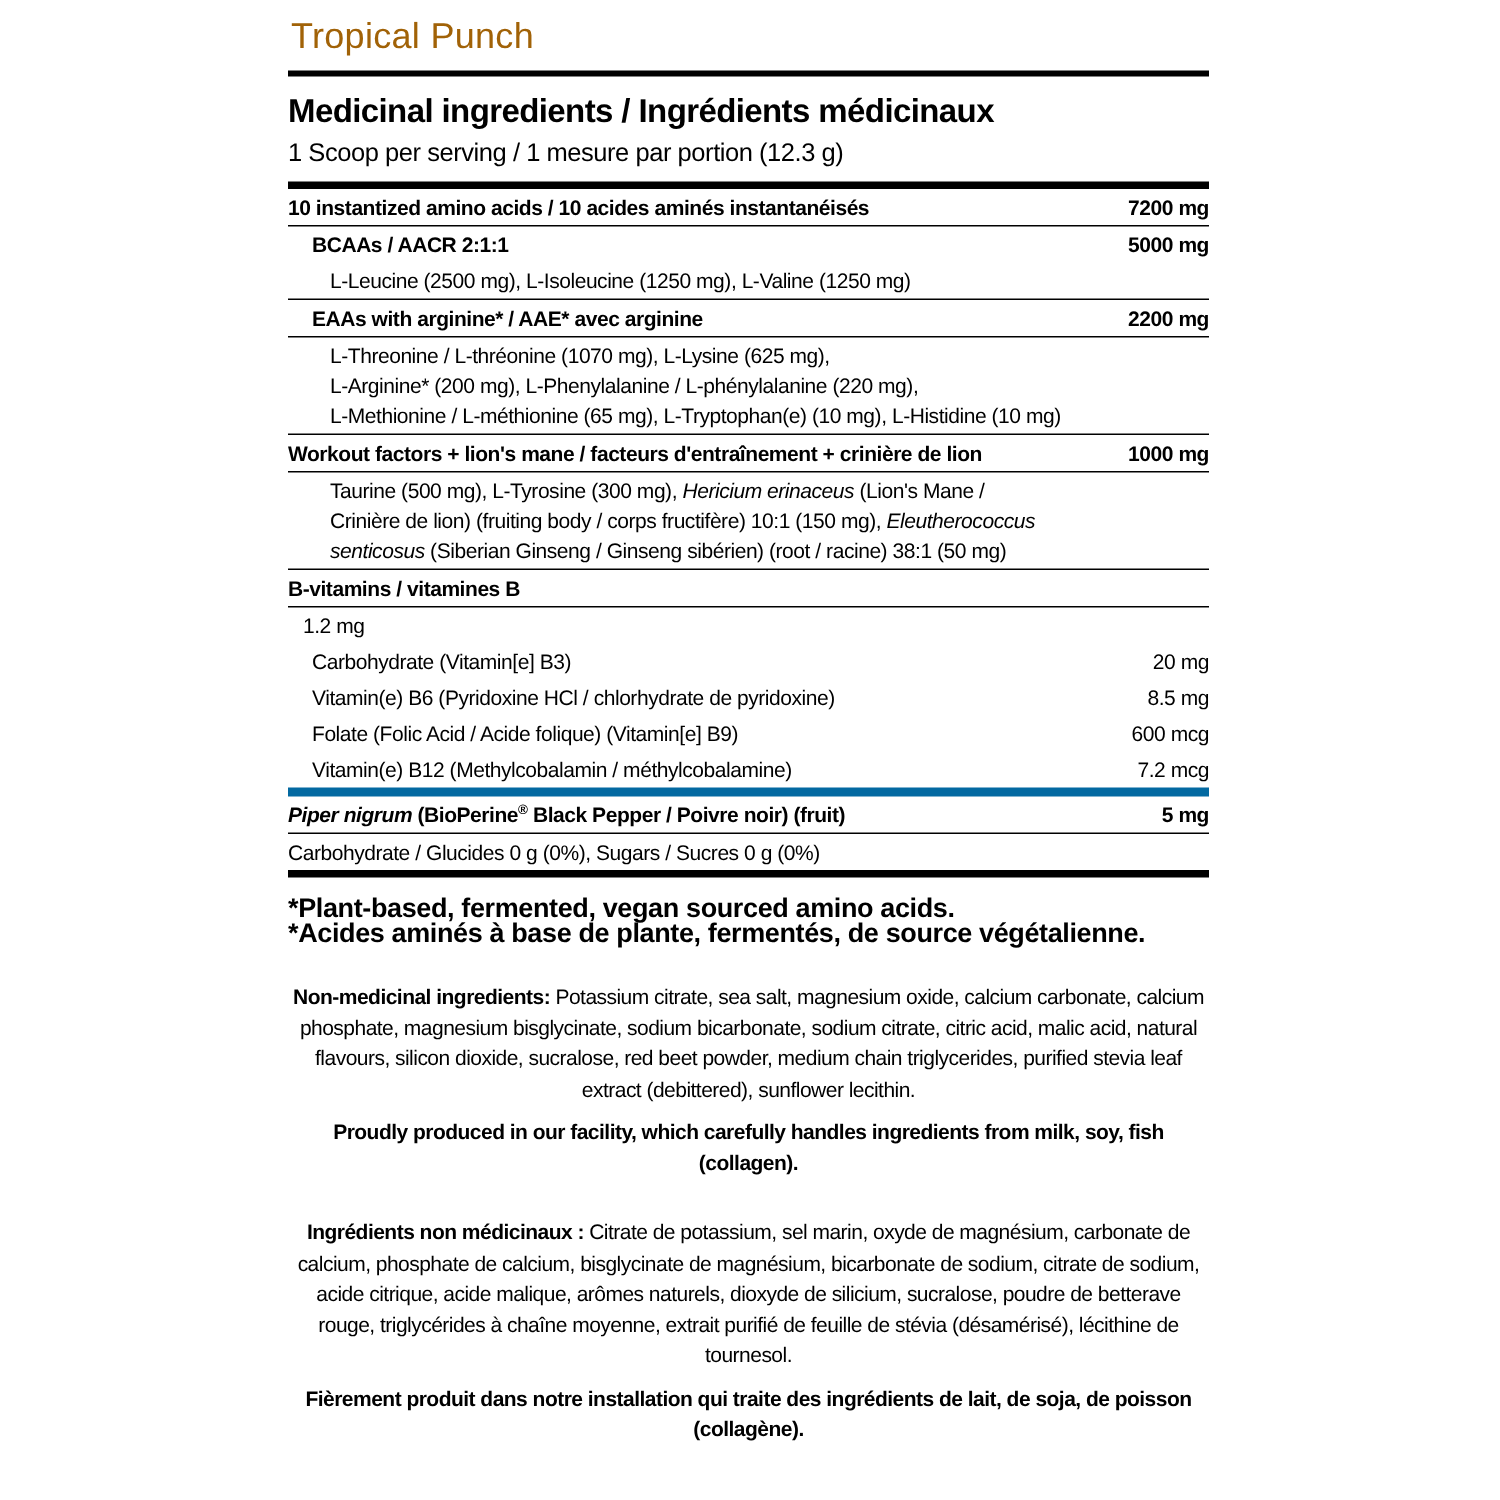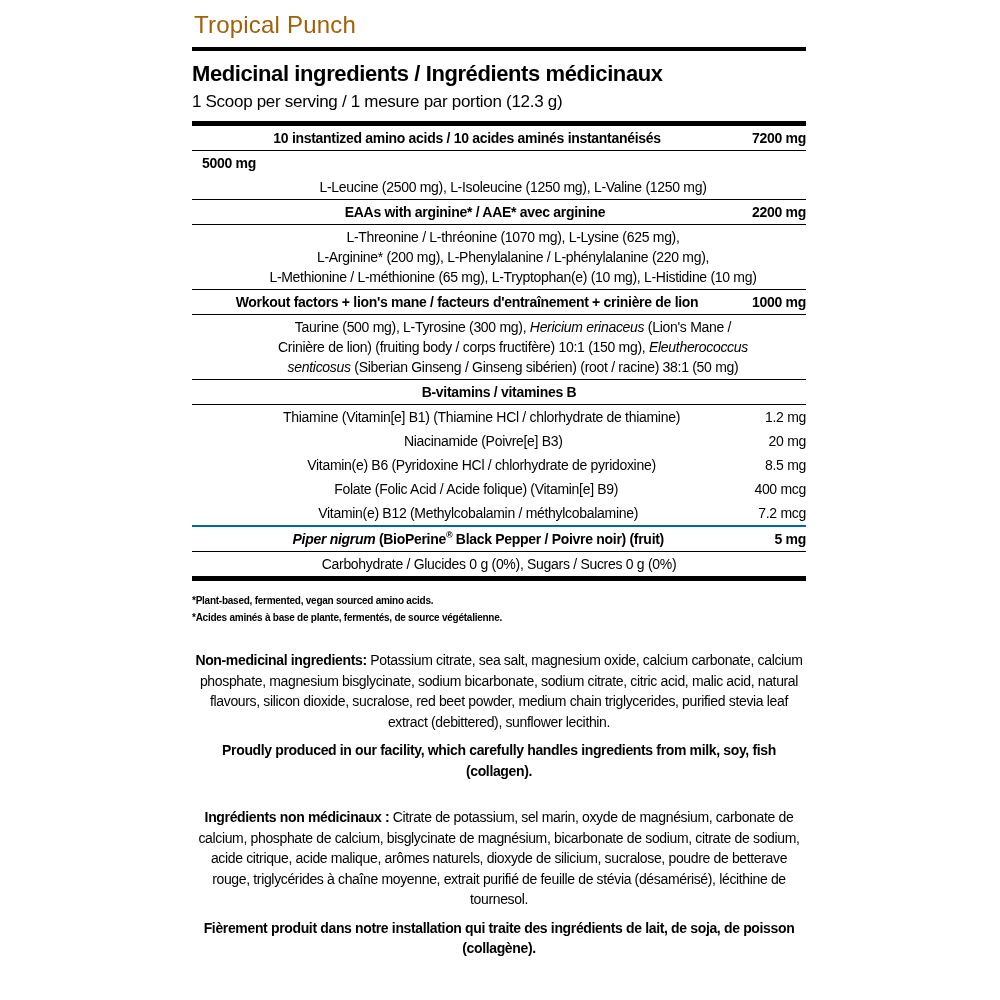--- a/index.html
+++ b/index.html
@@ -25,34 +25,34 @@
   }
   .serving-line{
     font-size:17px;font-weight:400;letter-spacing:-0.3px;line-height:21px;
   }
 
   
   #table{font-size:14px;letter-spacing:-0.3px;}
   .trow{display:flex;justify-content:space-between;align-items:flex-start;padding:2px 0;}
   .trow.bold{font-weight:700;}
   .rule-thin{border-bottom:1.5px solid #000;}
-  .rule-medium{border-bottom:2px solid #0369a1;}
+  .rule-medium{border-bottom:6px solid #0369a1;}
   .rule-thick{border-bottom:5px solid #000;}
   .rule-none{border-bottom:none;}
   .tlabel{flex:1 1 auto;}
-  .tline{line-height:20px;text-align:center;}
+  .tline{line-height:20px;}
   .indent-0{padding-left:0;}
   .indent-1{padding-left:16px;}
   .indent-2{padding-left:28px;}
   .tamount{white-space:nowrap;line-height:20px;padding-left:10px;text-align:right;}
   .italic{font-style:italic;}
   sup{font-size:9px;line-height:0;vertical-align:super;}
 
   
-  #footnotes{margin-top:12px;font-size:10px;font-weight:700;
+  #footnotes{margin-top:12px;font-size:18px;font-weight:700;
     letter-spacing:-0.25px;line-height:16.5px;}
 
   
   #paragraphs{margin-top:24px;}
   .para{font-size:14px;letter-spacing:-0.35px;line-height:20.5px;margin:0 0 8px 0;text-align:center;}
   .para .lead{font-weight:700;}
   .para.bold-all{font-weight:700;}
   #paragraphs .para:nth-child(3){margin-top:26px;}
 </style>
 </head>
@@ -70,20 +70,23 @@
   <div class="rule rule-head"></div>
 
   <div id="table">
       <div class="trow rule-thin bold">
         <div class="tlabel indent-0">
           <div class="tline"><span>10 instantized amino acids / 10 acides aminés instantanéisés</span></div>
         </div>
         <div class="tamount">7200 mg</div>
       </div>
       <div class="trow rule-none bold">
+        <div class="tlabel indent-1">
+          <div class="tline"><span>BCAAs / AACR 2:1:1</span></div>
+        </div>
         <div class="tamount">5000 mg</div>
       </div>
       <div class="trow rule-thin">
         <div class="tlabel indent-2">
           <div class="tline"><span>L-Leucine (2500 mg), L-Isoleucine (1250 mg), L-Valine (1250 mg)</span></div>
         </div>
       </div>
       <div class="trow rule-thin bold">
         <div class="tlabel indent-1">
           <div class="tline"><span>EAAs with arginine* / AAE* avec arginine</span></div>
@@ -109,42 +112,39 @@
           <div class="tline"><span>Crinière de lion) (fruiting body / corps fructifère) 10:1 (150 mg),  </span><span class="italic">Eleutherococcus</span></div>
           <div class="tline"><span class="italic">senticosus</span><span> (Siberian Ginseng / Ginseng sibérien) (root / racine) 38:1 (50 mg)</span></div>
         </div>
       </div>
       <div class="trow rule-thin bold">
         <div class="tlabel indent-0">
           <div class="tline"><span>B-vitamins / vitamines B</span></div>
         </div>
       </div>
       <div class="trow rule-none">
-        <div class="tlabel indent-1">
-          <div class="tline"><span>Thiamine (Vitamin[e] B1) (Thiamine HCl / chlorhydrate de thiamine)</span></div>
-        </div>
         <div class="tamount">1.2 mg</div>
       </div>
       <div class="trow rule-none">
         <div class="tlabel indent-1">
-          <div class="tline"><span>Niacinamide (Poivre[e] B3)</span></div>
+          <div class="tline"><span>Carbohydrate (Vitamin[e] B3)</span></div>
         </div>
         <div class="tamount">20 mg</div>
       </div>
       <div class="trow rule-none">
         <div class="tlabel indent-1">
           <div class="tline"><span>Vitamin(e) B6 (Pyridoxine HCl / chlorhydrate de pyridoxine)</span></div>
         </div>
         <div class="tamount">8.5 mg</div>
       </div>
       <div class="trow rule-none">
         <div class="tlabel indent-1">
           <div class="tline"><span>Folate (Folic Acid / Acide folique) (Vitamin[e] B9)</span></div>
         </div>
-        <div class="tamount">400 mcg</div>
+        <div class="tamount">600 mcg</div>
       </div>
       <div class="trow rule-medium">
         <div class="tlabel indent-1">
           <div class="tline"><span>Vitamin(e) B12 (Methylcobalamin / méthylcobalamine)</span></div>
         </div>
         <div class="tamount">7.2 mcg</div>
       </div>
       <div class="trow rule-thin bold">
         <div class="tlabel indent-0">
           <div class="tline"><span class="italic">Piper nigrum</span><span> (BioPerine</span><sup>®</sup><span> Black Pepper / Poivre noir) (fruit)</span></div>

